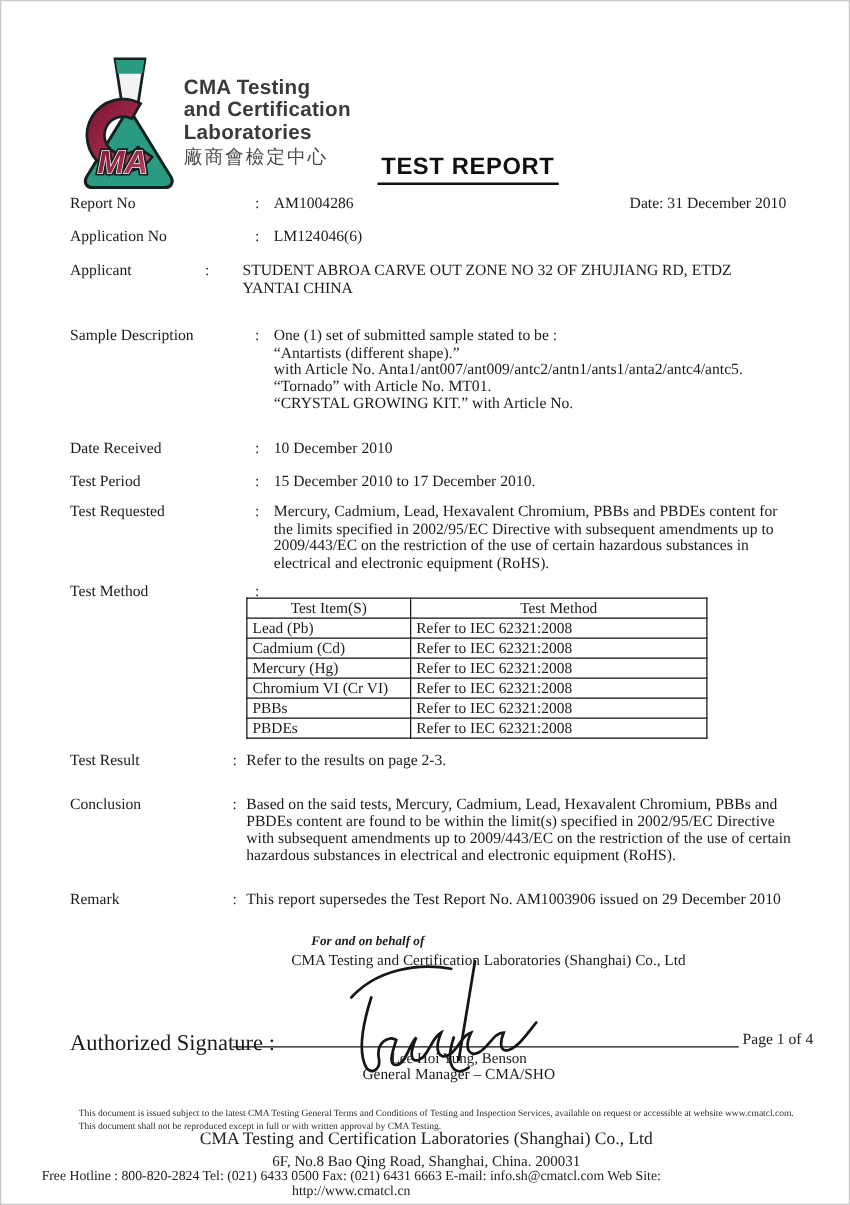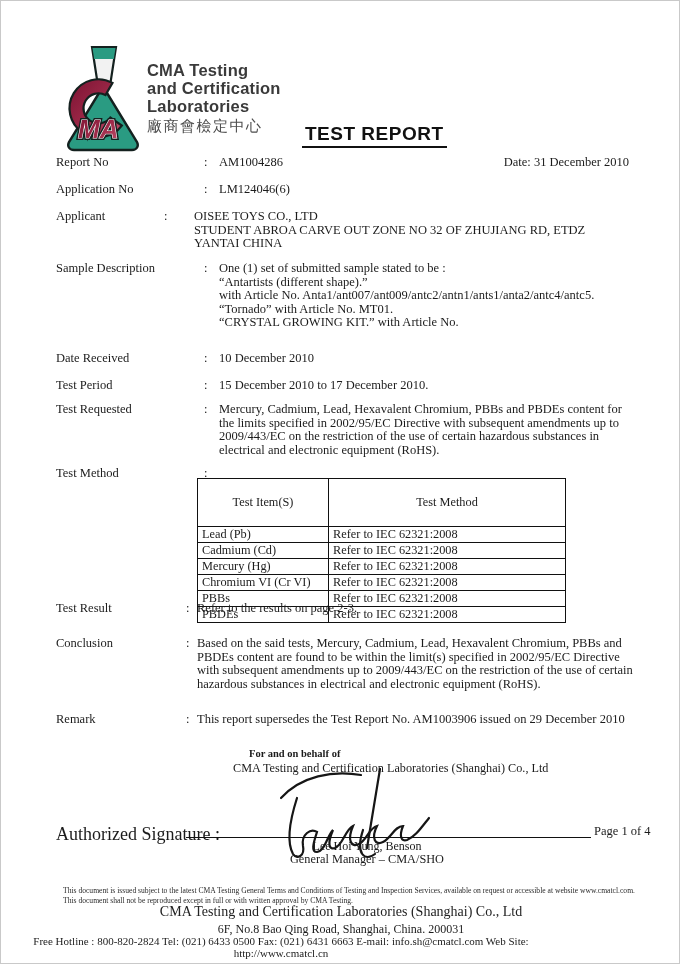--- a/index.html
+++ b/index.html
@@ -22,24 +22,24 @@
   .lbl{position:absolute;left:0;top:0;white-space:nowrap;}
   .cl{position:absolute;top:0;}
   .val{position:absolute;top:0;white-space:nowrap;}
   .wrap{white-space:normal;}
   .date-right{position:absolute;right:0;top:0;white-space:nowrap;}
   
   .mtable{position:absolute;left:196px;top:477px;border-collapse:collapse;
     font-size:12.3px;table-layout:fixed;}
   .mtable td,.mtable th{border:1px solid #111;height:13px;padding:0 2px 0 4px;
     font-weight:normal;overflow:hidden;white-space:nowrap;}
-  .mtable th{padding:16px 2px;}
+  .mtable th{padding:0 2px;}
   .c1{width:126px;} .c2{width:232px;}
   
-  .behalf{position:absolute;left:248px;top:747px;font-size:10.5px;font-weight:bold;}
+  .behalf{position:absolute;left:248px;top:747px;font-size:10.5px;font-weight:bold;font-style:italic;}
   .sig-company{position:absolute;left:232px;top:760px;font-size:12.2px;}
   .sig-svg{position:absolute;left:266px;top:767px;width:196px;height:94px;}
   .auth-label{position:absolute;left:55px;top:823px;font-size:18px;white-space:nowrap;}
   .auth-line{position:absolute;left:185px;top:836px;width:405px;border-top:1.5px solid #111;}
   .page-no{position:absolute;left:593px;top:823px;font-size:12.5px;white-space:nowrap;}
   .sig-name{position:absolute;left:268px;top:838px;width:196px;text-align:center;font-size:12px;}
   .sig-title{position:absolute;left:268px;top:851px;width:196px;text-align:center;font-size:12.3px;}
   
   .terms{position:absolute;left:62px;width:570px;font-size:7.6px;line-height:10px;
     color:#2a2a2a;white-space:nowrap;}
@@ -93,21 +93,20 @@
   <div class="row" style="top:182px">
     <span class="lbl">Application No</span>
     <span class="cl" style="left:148px">:</span>
     <span class="val" style="left:163px">LM124046(6)</span>
   </div>
 
   <div class="row" style="top:209px">
     <span class="lbl">Applicant</span>
     <span class="cl" style="left:108px">:</span>
     <span class="val" style="left:138px">
-      <div>OISEE TOYS CO., LTD</div>
       <div>STUDENT ABROA CARVE OUT ZONE NO 32 OF ZHUJIANG RD, ETDZ</div>
       <div>YANTAI CHINA</div>
     </span>
   </div>
 
   <div class="row" style="top:261px">
     <span class="lbl">Sample Description</span>
     <span class="cl" style="left:148px">:</span>
     <span class="val" style="left:163px">
       <div>One (1) set of submitted sample stated to be :</div>

